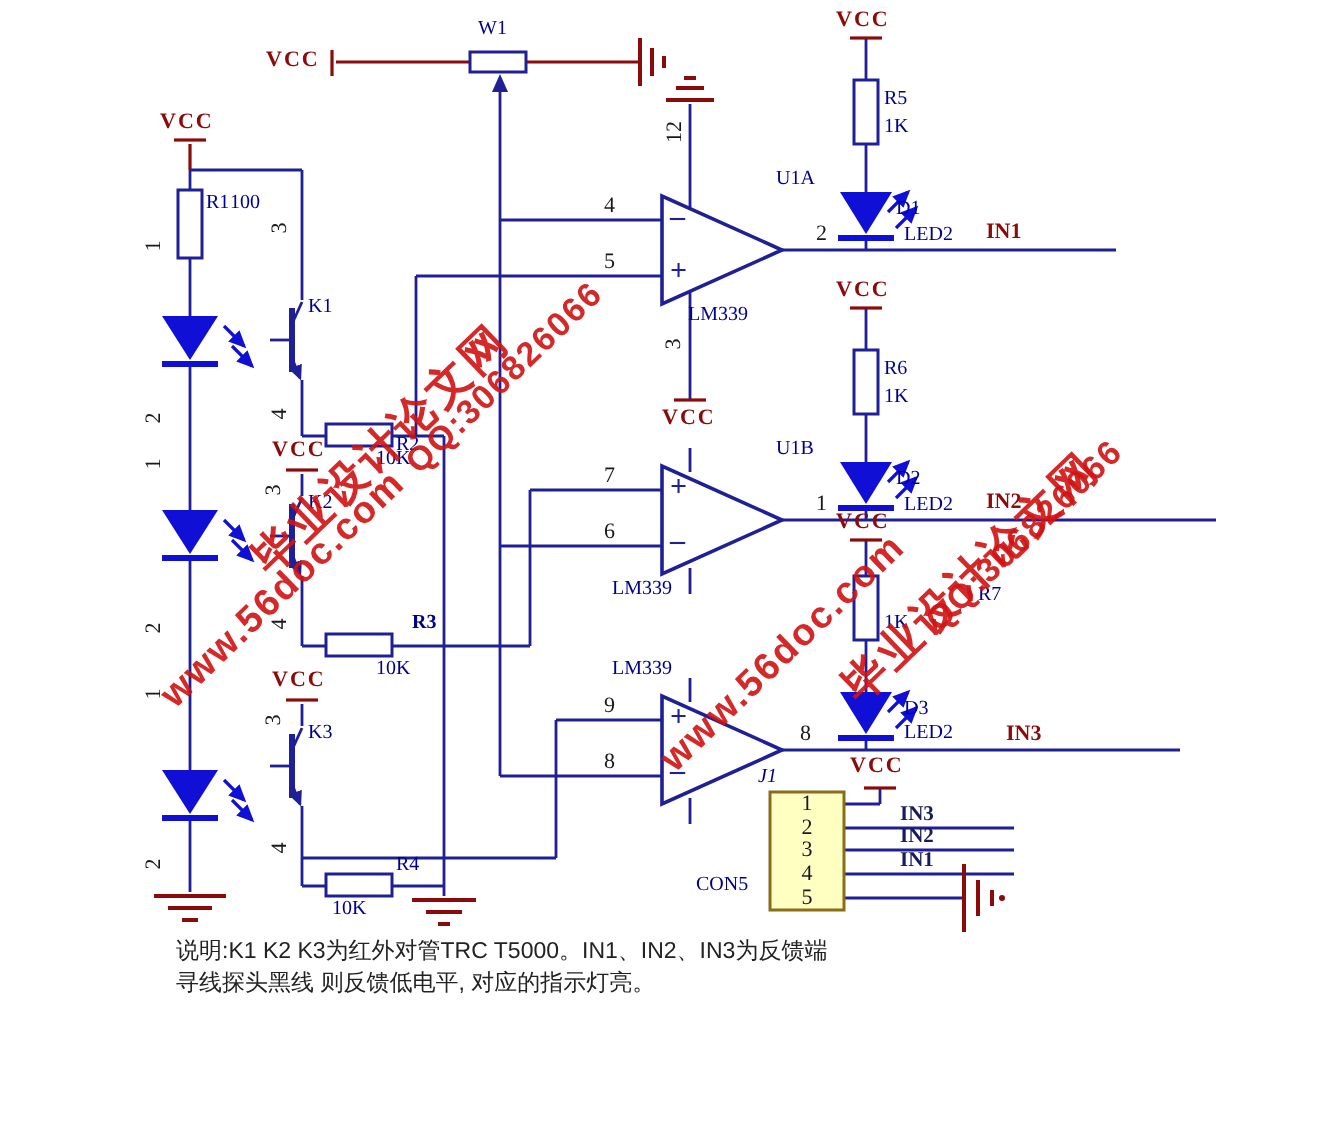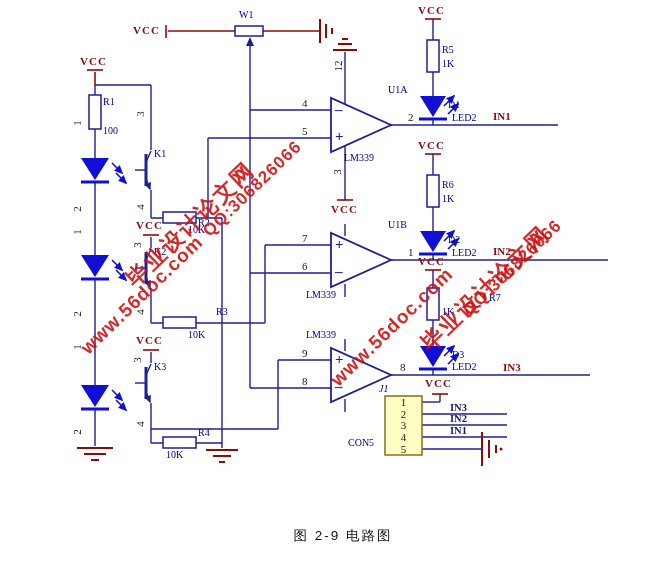--- a/index.html
+++ b/index.html
@@ -209,21 +209,21 @@
   <g>
     <rect x="385" y="396" width="37" height="59" fill="#ffffc2" stroke="#8a6d1a" stroke-width="1.5"></rect>
   </g>
 </svg>
 
   <div class="vccl" style="left:80px;top:55px;">VCC</div>
   <div class="vccl" style="left:133px;top:24px;">VCC</div>
   <div class="lab" style="left:239px;top:9px;">W1</div>
 
   <div class="lab" style="left:103px;top:96px;">R1</div>
-  <div class="lab" style="left:103px;top:125px;">100</div>
+  <div class="lab" style="left:103px;top:96px;padding-left:12px;">100</div>
   <div class="pin" style="left:74px;top:117px;"><span class="rot">1</span></div>
   <div class="pin" style="left:74px;top:203px;"><span class="rot">2</span></div>
   <div class="pin" style="left:74px;top:226px;"><span class="rot">1</span></div>
   <div class="pin" style="left:74px;top:308px;"><span class="rot">2</span></div>
   <div class="pin" style="left:74px;top:341px;"><span class="rot">1</span></div>
   <div class="pin" style="left:74px;top:426px;"><span class="rot">2</span></div>
 
   <div class="lab" style="left:154px;top:148px;">K1</div>
   <div class="pin" style="left:137px;top:108px;"><span class="rot">3</span></div>
   <div class="pin" style="left:137px;top:201px;"><span class="rot">4</span></div>
@@ -231,21 +231,21 @@
   <div class="lab" style="left:154px;top:246px;">K2</div>
   <div class="pin" style="left:134px;top:239px;"><span class="rot">3</span></div>
   <div class="pin" style="left:137px;top:306px;"><span class="rot">4</span></div>
   <div class="vccl" style="left:136px;top:334px;">VCC</div>
   <div class="lab" style="left:154px;top:361px;">K3</div>
   <div class="pin" style="left:134px;top:354px;"><span class="rot">3</span></div>
   <div class="pin" style="left:137px;top:418px;"><span class="rot">4</span></div>
 
   <div class="lab" style="left:198px;top:217px;">R2</div>
   <div class="lab" style="left:188px;top:224px;">10K</div>
-  <div class="lab" style="left:216px;top:306px;">R3</div>
+  <div class="lab" style="left:206px;top:306px;font-weight:bold;">R3</div>
   <div class="lab" style="left:188px;top:329px;">10K</div>
   <div class="lab" style="left:198px;top:427px;">R4</div>
   <div class="lab" style="left:166px;top:449px;">10K</div>
 
   <div class="pin" style="left:302px;top:97px;">4</div>
   <div class="pin" style="left:302px;top:125px;">5</div>
   <div class="pin" style="left:302px;top:232px;">7</div>
   <div class="pin" style="left:302px;top:260px;">6</div>
   <div class="pin" style="left:302px;top:347px;">9</div>
   <div class="pin" style="left:302px;top:375px;">8</div>
@@ -296,21 +296,22 @@
   <div class="lab" style="left:348px;top:437px;">CON5</div>
   <div class="pin ctr" style="left:396px;top:396px;width:15px;">1</div>
   <div class="pin ctr" style="left:396px;top:408px;width:15px;">2</div>
   <div class="pin ctr" style="left:396px;top:419px;width:15px;">3</div>
   <div class="pin ctr" style="left:396px;top:431px;width:15px;">4</div>
   <div class="pin ctr" style="left:396px;top:443px;width:15px;">5</div>
   <div class="netj" style="left:450px;top:402px;">IN3</div>
   <div class="netj" style="left:450px;top:413px;">IN2</div>
   <div class="netj" style="left:450px;top:425px;">IN1</div>
 
-  <div class="title ctr" style="left:263px;top:527px;width:160px;">图 2-9 电路图</div>
+  <div class="note" style="left:88px;top:468px;">说明:K1 K2 K3为红外对管TRC T5000。IN1、IN2、IN3为反馈端</div>
+  <div class="note" style="left:88px;top:484px;">寻线探头黑线 则反馈低电平, 对应的指示灯亮。</div>
 
   <div class="wm wm-sm" style="left:206px;top:224px;">QQ:306826066</div>
   <div class="wm wm-big" style="left:130px;top:268px;">毕业设计论文网</div>
   <div class="wm wm-mid" style="left:84px;top:340px;">www.56doc.com</div>
   <div class="wm wm-sm" style="left:466px;top:303px;">QQ:306826066</div>
   <div class="wm wm-big" style="left:425px;top:332px;">毕业设计论文网</div>
   <div class="wm wm-mid" style="left:334px;top:372px;">www.56doc.com</div>
 
 </div>
 

